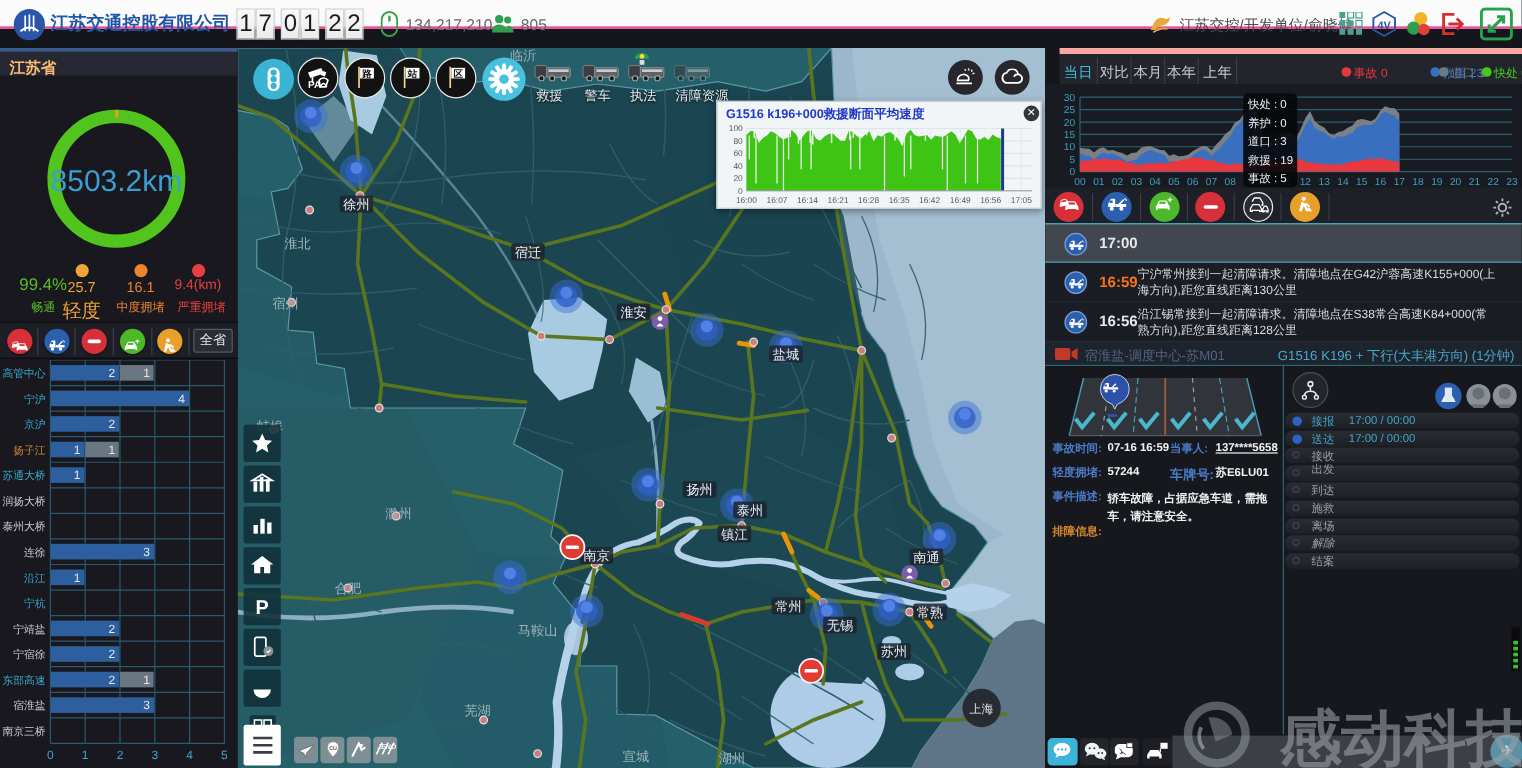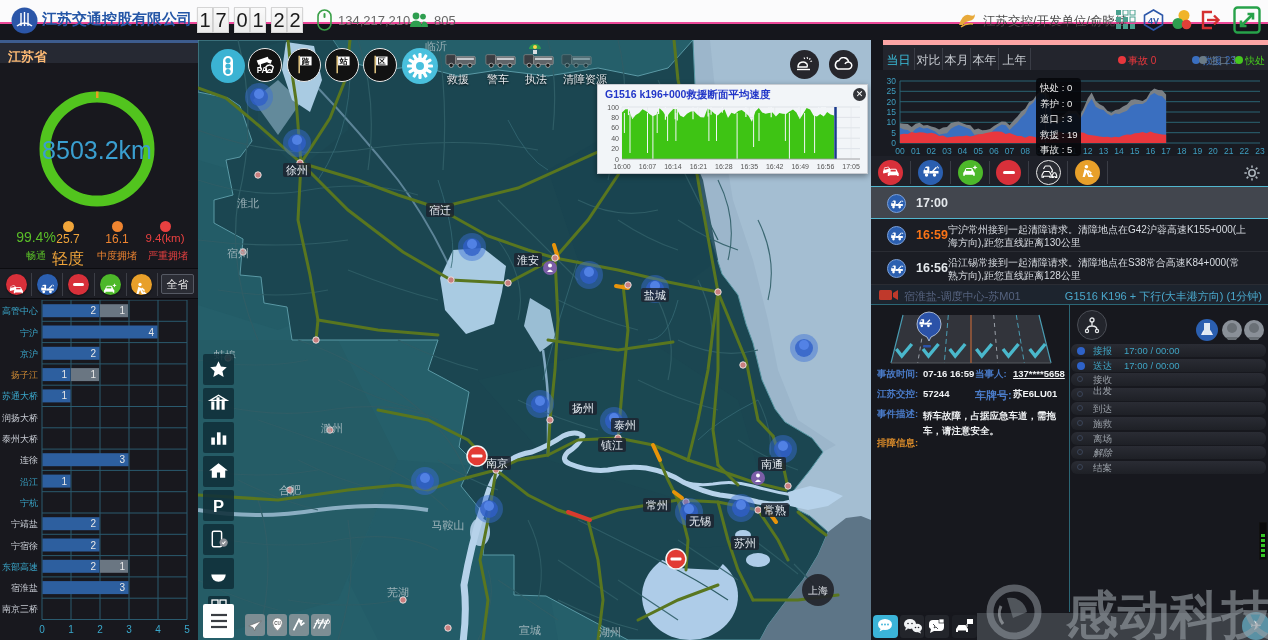--- a/index.html
+++ b/index.html
@@ -948,21 +948,21 @@
           <circle cx="4" cy="9.3" r="1.4" fill="#fff"></circle>
           <circle cx="11" cy="9.3" r="1.4" fill="#fff"></circle>
         </g>
         <rect x="42" y="38" width="8" height="2.5" rx="1" fill="#2b52a8"></rect>
       </g>
 </svg>
 <div class="abs" style="left:6px;top:328px;font-size:9.5px;font-weight:bold;color:#4a7bc8;white-space:nowrap;">事故时间:</div>
 <div class="abs" style="left:52px;top:328px;font-size:9.5px;font-weight:bold;color:#f0f2f4;white-space:nowrap;">07-16 16:59</div>
 <div class="abs" style="left:104px;top:328px;font-size:9.5px;font-weight:bold;color:#4a7bc8;white-space:nowrap;">当事人:</div>
 <div class="abs" style="left:142px;top:328px;font-size:9.5px;font-weight:bold;color:#f0f2f4;white-space:nowrap;text-decoration:underline;">137****5658</div>
-<div class="abs" style="left:6px;top:348px;font-size:9.5px;font-weight:bold;color:#4a7bc8;white-space:nowrap;">江苏交控:</div>
+<div class="abs" style="left:6px;top:348px;font-size:9.5px;font-weight:bold;color:#4a7bc8;white-space:nowrap;">轻度拥堵:</div>
 <div class="abs" style="left:52px;top:348px;font-size:9.5px;font-weight:bold;color:#f0f2f4;white-space:nowrap;">57244</div>
 <div class="abs" style="left:104px;top:348px;font-size:11px;font-weight:bold;color:#4a7bc8;white-space:nowrap;">车牌号:</div>
 <div class="abs" style="left:142px;top:348px;font-size:9.5px;font-weight:bold;color:#f0f2f4;white-space:nowrap;">苏E6LU01</div>
 <div class="abs" style="left:6px;top:368px;font-size:9.5px;font-weight:bold;color:#4a7bc8;">事件描述:</div>
 <div class="abs" style="left:52px;top:368px;width:142px;font-size:9.5px;font-weight:bold;color:#f0f2f4;line-height:15px;">轿车故障，占据应急车道，需拖车，请注意安全。</div>
 <div class="abs" style="left:6px;top:397px;font-size:9.5px;font-weight:bold;color:#d88a2a;">排障信息:</div>
 <div class="abs" style="left:206px;top:270px;width:30px;height:30px;border-radius:50%;background:#23252c;border:1px solid #4a4d55;text-align:center;"><svg width="18" height="18" viewBox="0 0 18 18" style="margin-top:5px">
         <circle cx="9" cy="4" r="2" fill="none" stroke="#e8eaec" stroke-width="1.3"></circle>
         <path d="M9 6 v4 M4 14 q0-4 5-4 q5 0 5 4" fill="none" stroke="#e8eaec" stroke-width="1.3"></path>
         <circle cx="4" cy="15" r="1.6" fill="none" stroke="#e8eaec" stroke-width="1.2"></circle>

